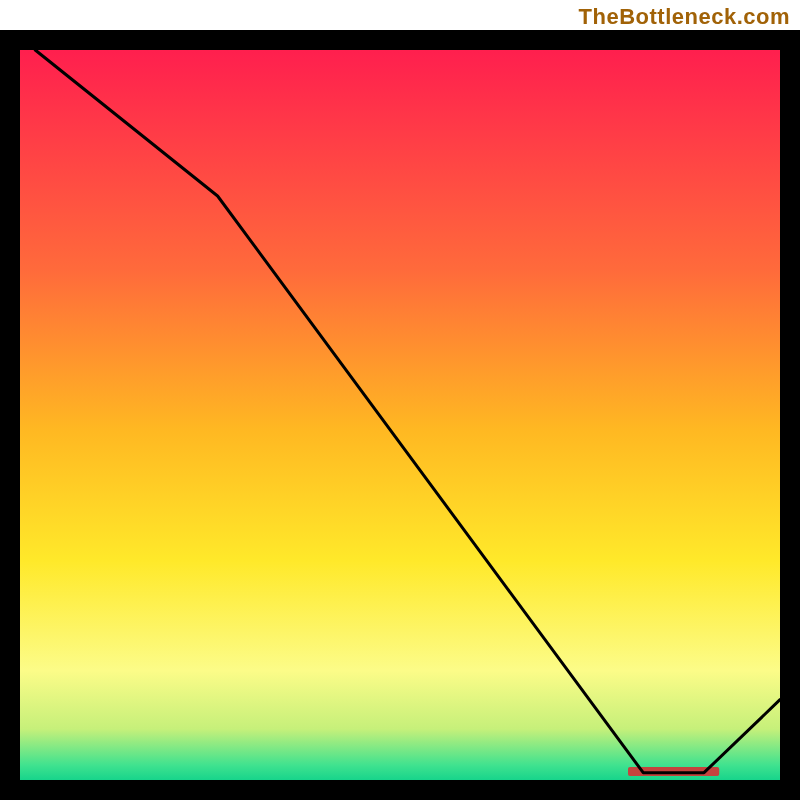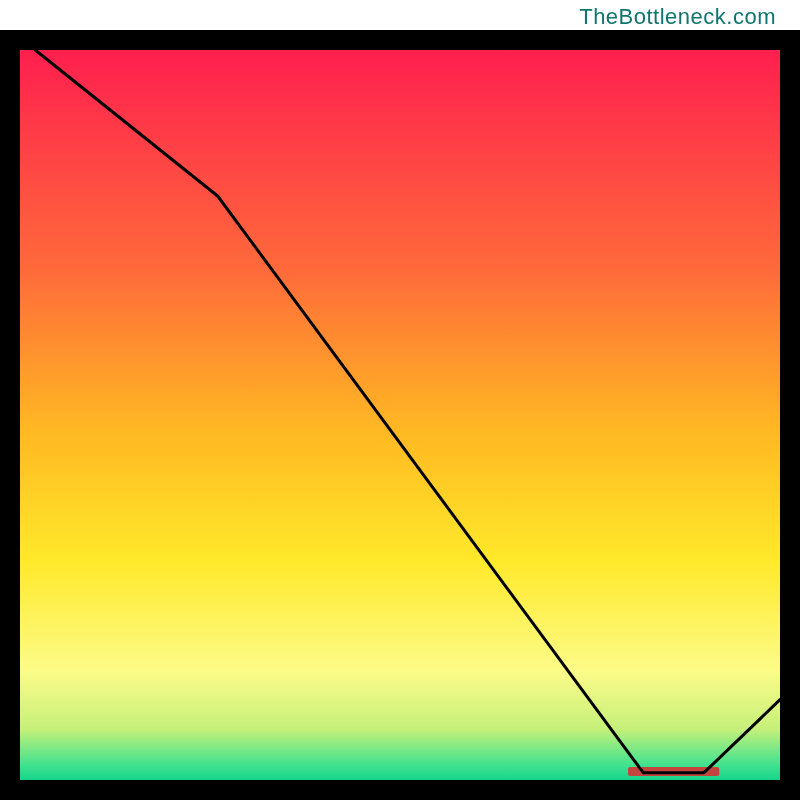--- a/index.html
+++ b/index.html
@@ -12,24 +12,24 @@
     overflow: hidden;
   }
   .wrap {
     position: relative;
     width: 800px;
     height: 800px;
   }
   .attribution {
     position: absolute;
     top: 4px;
-    right: 24px;
+    right: 10px;
     font-size: 22px;
-    font-weight: 400;
-    color: #0f766e;
+    font-weight: 700;
+    color: #a16207;
     letter-spacing: 0.5px;
   }
   svg {
     display: block;
   }
 </style>
 </head>
 <body>
 
 <div class="wrap">

